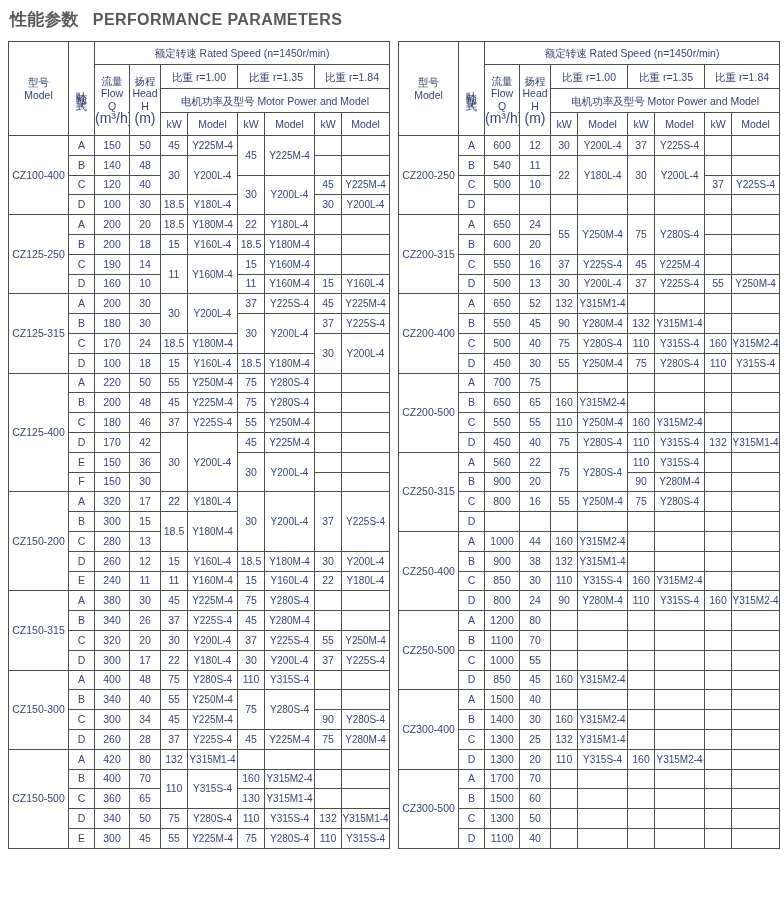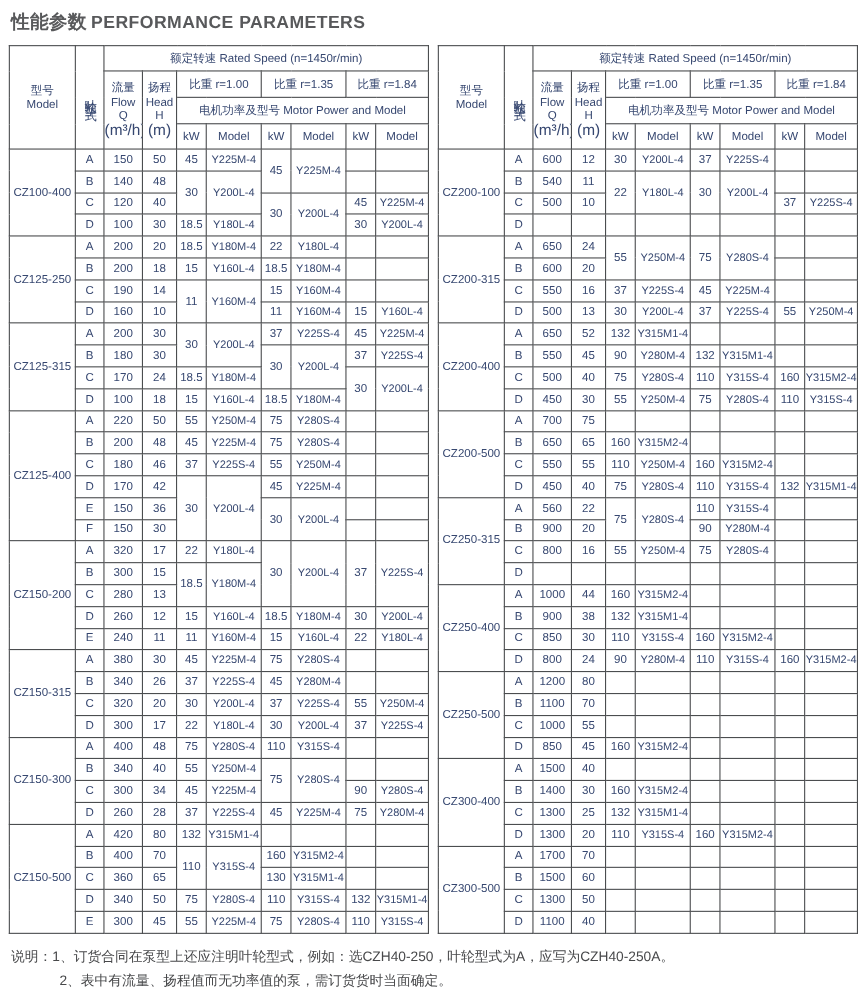--- a/index.html
+++ b/index.html
@@ -1,19 +1,19 @@
 <!DOCTYPE html>
 <html><head>
 <meta charset="utf-8">
 <style>
   html,body{margin:0;padding:0;width:784px;height:904px;background:#fff;overflow:hidden;
     font-family:"Liberation Sans",sans-serif;}
   .page{padding:5px 8px 0 8px;}
   .title{margin:3px 0 10px 2px;font-size:17px;font-weight:bold;color:#58595b;letter-spacing:.2px;}
-  .title .en{margin-left:4px;font-size:16px;letter-spacing:.4px;}
+  .title .en{margin-left:14px;font-size:16px;letter-spacing:.4px;}
   .tables{display:flex;gap:8px;align-items:flex-start;}
   table{border-collapse:collapse;table-layout:fixed;width:381px;border:1.5px solid #4b4d4f;}
   th,td{border:1px solid #4b4d4f;text-align:center;vertical-align:middle;padding:0;
     color:#364770;overflow:hidden;}
   thead th{font-weight:normal;font-size:10.5px;line-height:12px;}
   thead tr.r1 th{height:22px;}
   thead tr.r2 th{height:23px;}
   thead tr.r3 th{height:23px;}
   thead tr.r4 th{height:22px;text-align:center;}
   .vert{display:inline-block;writing-mode:vertical-lr;text-orientation:upright;
@@ -482,21 +482,21 @@
           <th>kW</th>
           <th>Model</th>
           <th>kW</th>
           <th>Model</th>
           <th>kW</th>
           <th>Model</th>
         </tr>
       </thead>
       <tbody>
           <tr>
-            <td rowspan="4" class="model-cell">CZ200-100</td>
+            <td rowspan="4" class="model-cell">CZ200-250</td>
             <td>A</td>
             <td>600</td>
             <td>12</td>
             <td>30</td>
             <td class="mcol">Y200L-4</td>
             <td>37</td>
             <td class="mcol">Y225S-4</td>
             <td></td>
             <td class="mcol"></td>
           </tr>
@@ -881,18 +881,14 @@
             <td></td>
             <td class="mcol"></td>
             <td></td>
             <td class="mcol"></td>
           </tr>
         </tbody>
     </table>
 
   </div>
 
-  <div class="notes">
-    <div><span>说明：</span><span>1、订货合同在泵型上还应注明叶轮型式，例如：选CZH40-250，叶轮型式为A，应写为CZH40-250A。</span></div>
-    <div class="indent"><span>2、表中有流量、扬程值而无功率值的泵，需订货货时当面确定。</span></div>
-  </div>
 
 </div>
 
 </body></html>

